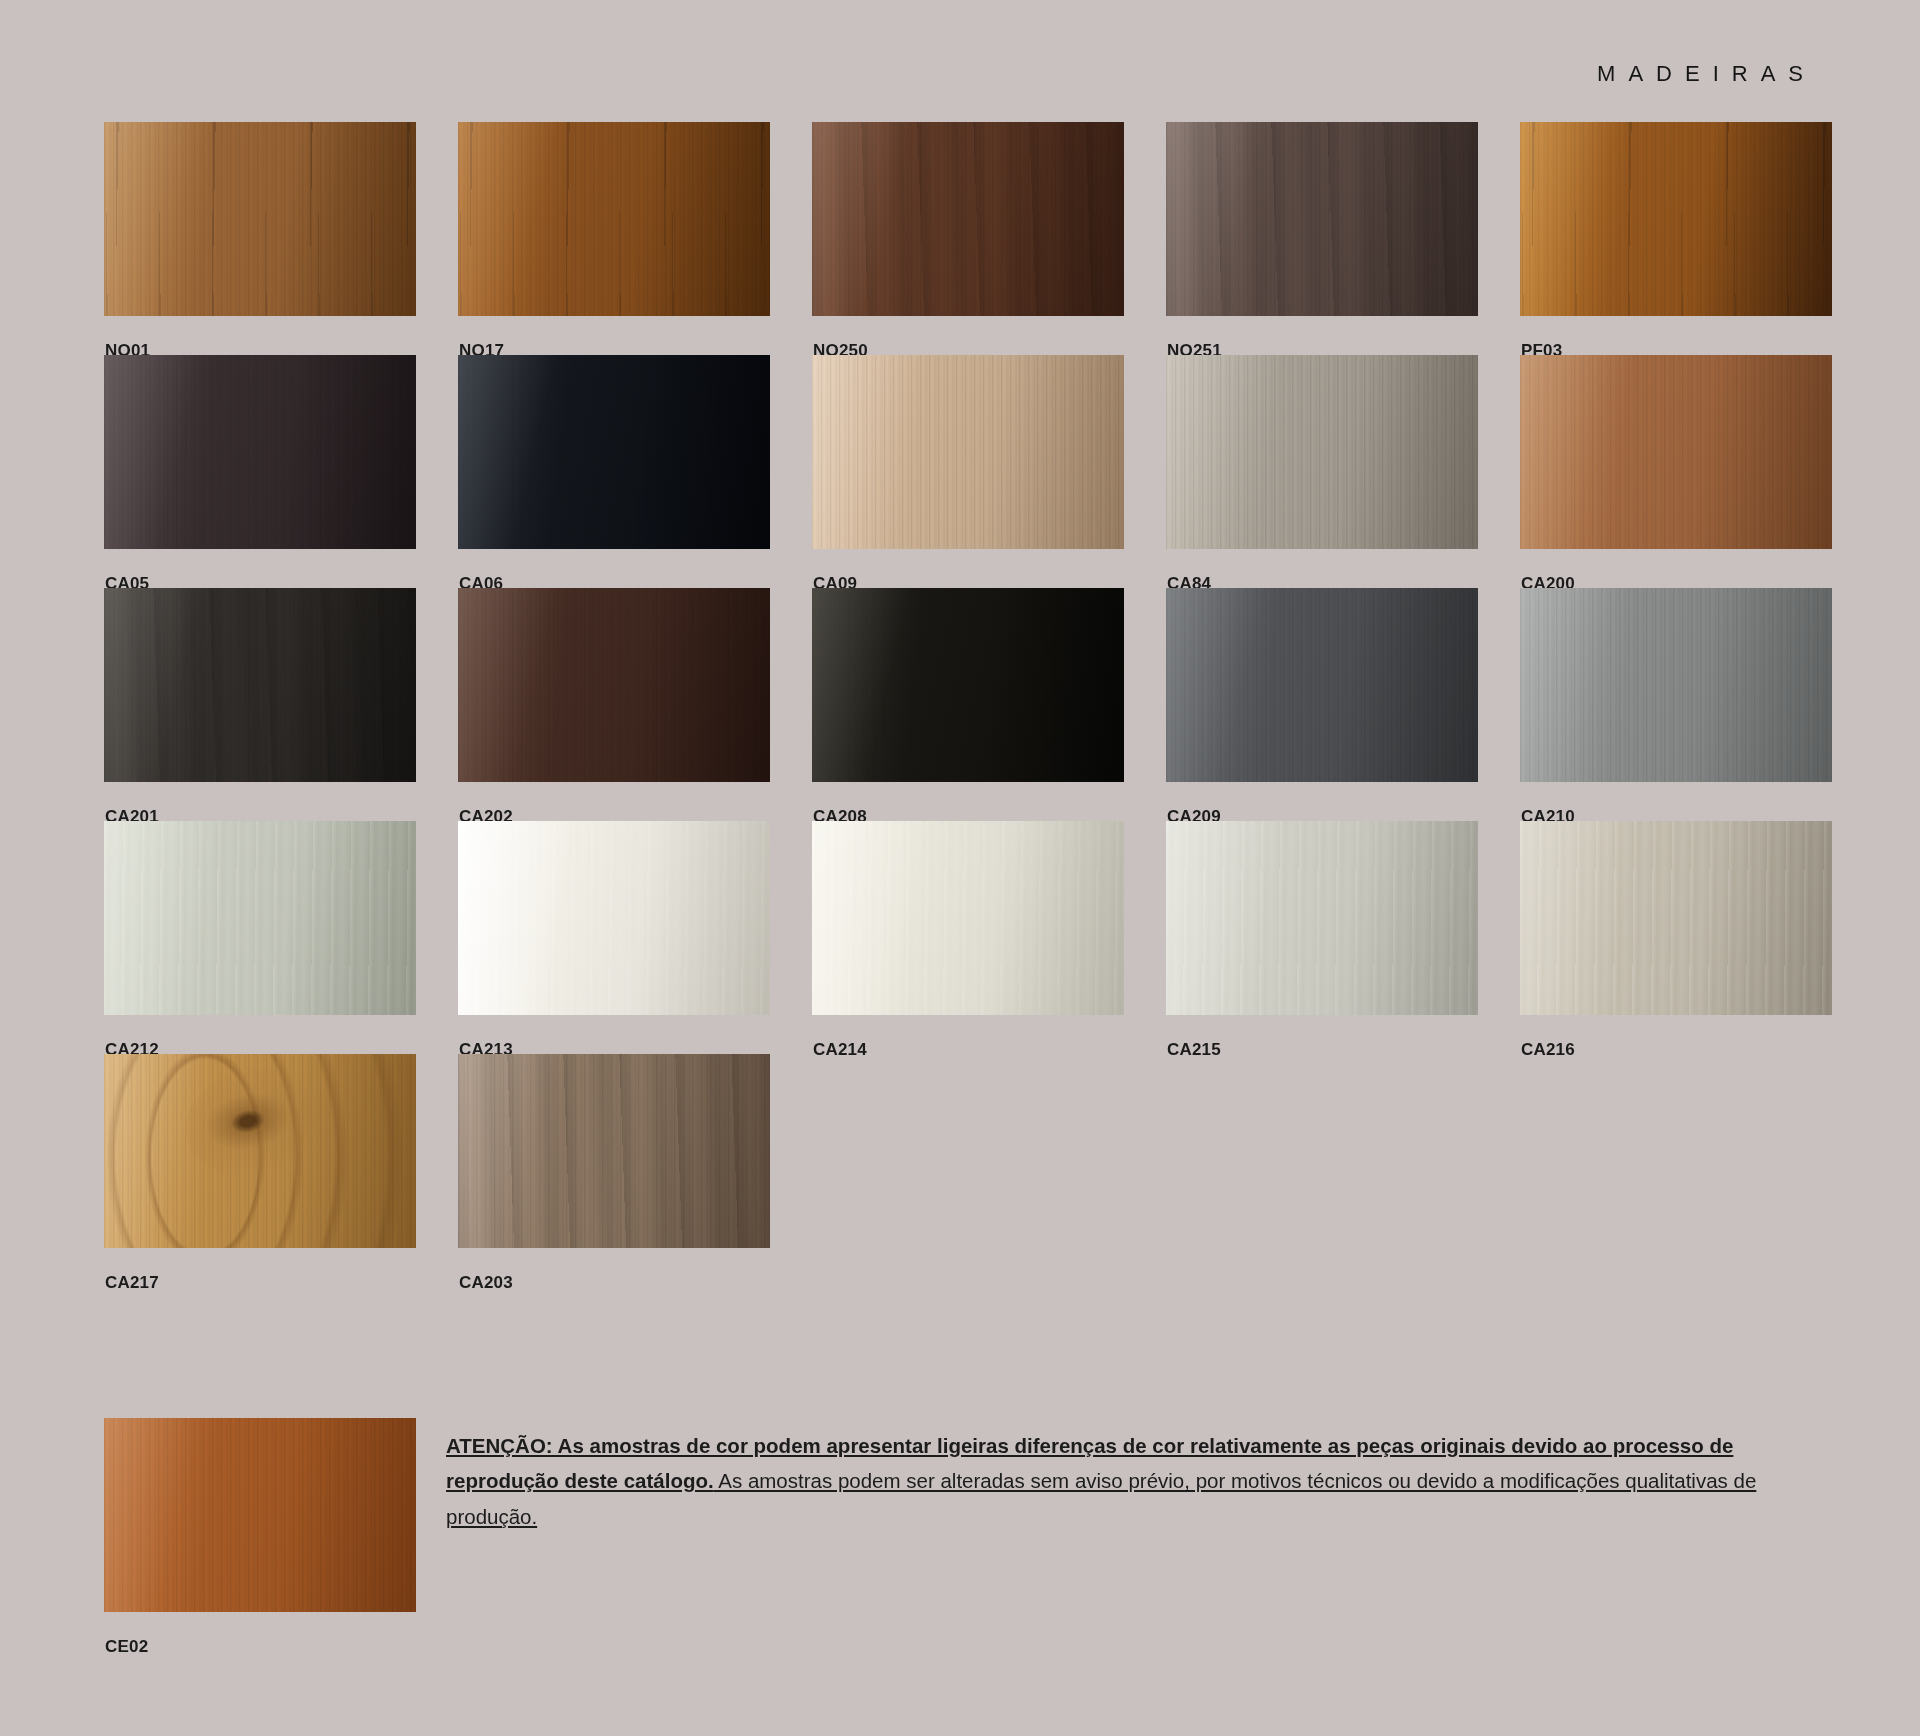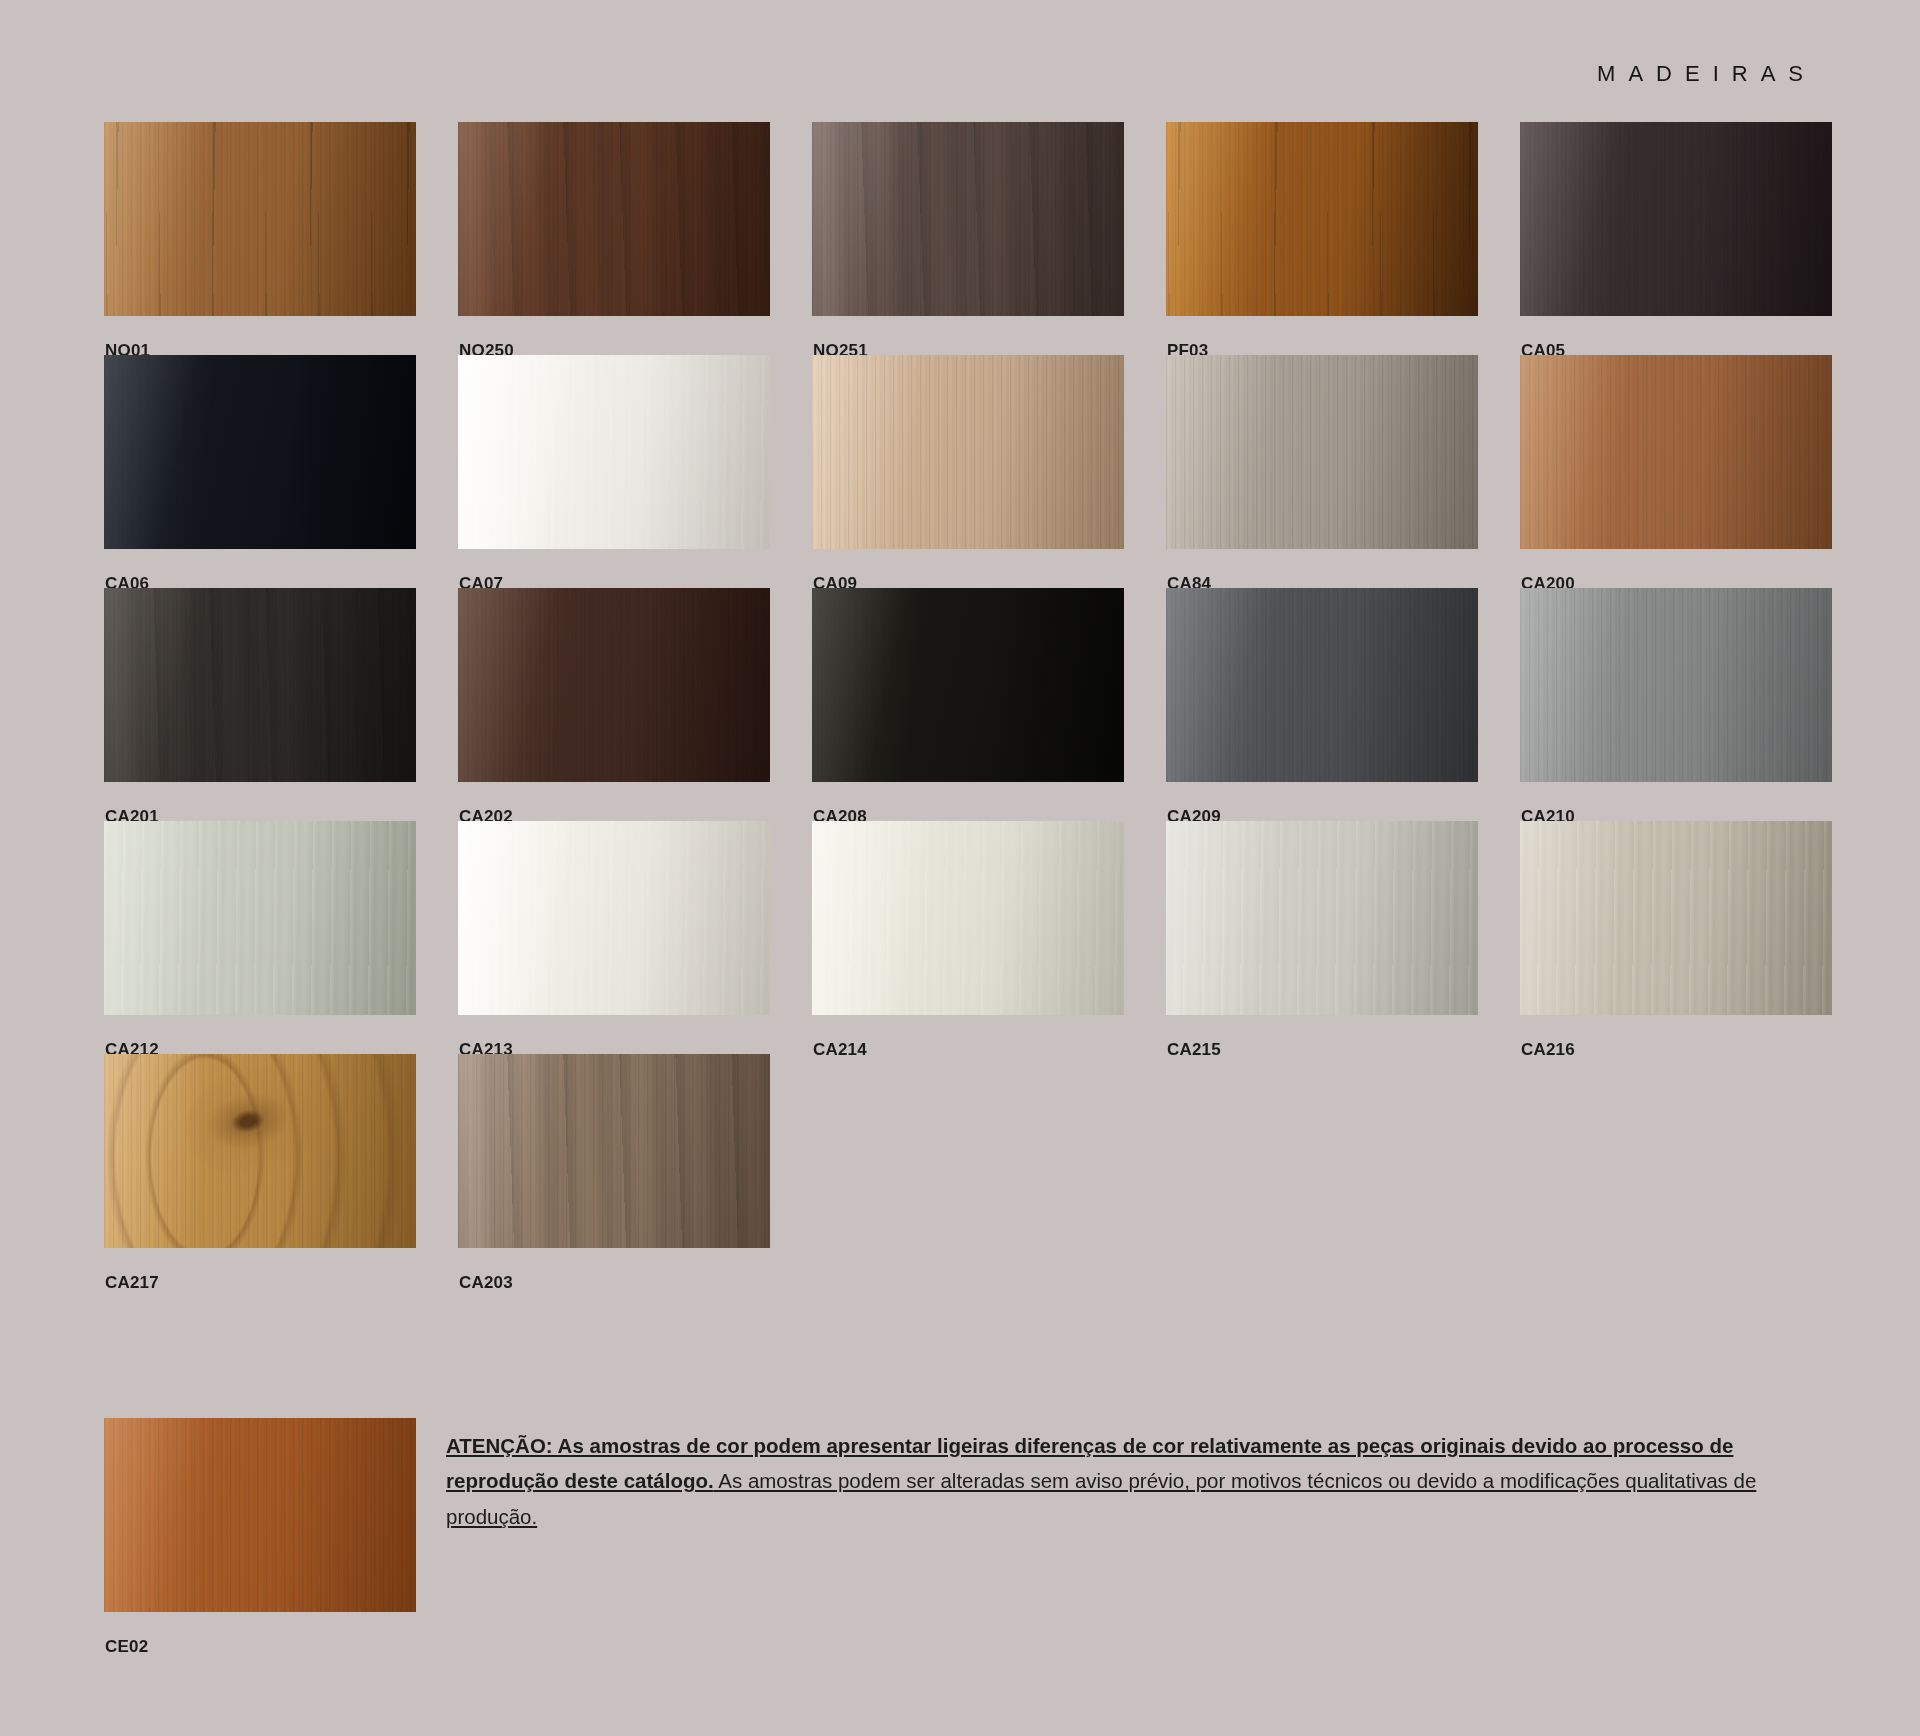--- a/index.html
+++ b/index.html
@@ -187,20 +187,28 @@
   <div class="swatch-grid">
       <div class="swatch-cell">
         <div class="swatch-img" style="background: linear-gradient(97deg, rgb(192, 139, 81) 0%, rgb(154, 100, 52) 34%, rgb(154, 100, 52) 58%, rgb(107, 63, 24) 100%);">
           <div class="grain-streak"></div>
           <div class="grain-fine"></div>
           <div class="sheen"></div>
         </div>
         <div class="swatch-label">NO01</div>
       </div>
       <div class="swatch-cell">
+        <div class="swatch-img" style="background: linear-gradient(97deg, rgb(180, 112, 44) 0%, rgb(138, 79, 28) 34%, rgb(138, 79, 28) 58%, rgb(89, 48, 13) 100%);">
+          <div class="grain-streak"></div>
+          <div class="grain-fine"></div>
+          <div class="sheen"></div>
+        </div>
+        <div class="swatch-label">NO17</div>
+      </div>
+      <div class="swatch-cell">
         <div class="swatch-img" style="background: linear-gradient(97deg, rgb(123, 76, 51) 0%, rgb(93, 54, 35) 34%, rgb(93, 54, 35) 58%, rgb(60, 32, 20) 100%);">
           <div class="grain-wide"></div>
           <div class="grain-fine"></div>
           <div class="sheen"></div>
         </div>
         <div class="swatch-label">NO250</div>
       </div>
       <div class="swatch-cell">
         <div class="swatch-img" style="background: linear-gradient(97deg, rgb(125, 105, 97) 0%, rgb(91, 73, 67) 34%, rgb(91, 73, 67) 58%, rgb(59, 46, 42) 100%);">
           <div class="grain-wide"></div>
@@ -223,27 +231,20 @@
           <div class="sheen"></div>
         </div>
         <div class="swatch-label">CA05</div>
       </div>
       <div class="swatch-cell">
         <div class="swatch-img" style="background: linear-gradient(97deg, rgb(32, 37, 46) 0%, rgb(15, 18, 24) 34%, rgb(15, 18, 24) 58%, rgb(5, 7, 11) 100%);">
           <div class="grain-fine"></div>
           <div class="sheen"></div>
         </div>
         <div class="swatch-label">CA06</div>
-      </div>
-      <div class="swatch-cell">
-        <div class="swatch-img" style="background: linear-gradient(97deg, rgb(255, 255, 255) 0%, rgb(245, 242, 236) 34%, rgb(245, 242, 236) 58%, rgb(221, 216, 207) 100%);">
-          <div class="grain-light"></div>
-          <div class="sheen"></div>
-        </div>
-        <div class="swatch-label">CA07</div>
       </div>
       <div class="swatch-cell">
         <div class="swatch-img" style="background: linear-gradient(97deg, rgb(229, 205, 179) 0%, rgb(207, 178, 148) 34%, rgb(207, 178, 148) 58%, rgb(174, 143, 112) 100%);">
           <div class="grain-fine"></div>
           <div class="sheen"></div>
         </div>
         <div class="swatch-label">CA09</div>
       </div>
       <div class="swatch-cell">
         <div class="swatch-img" style="background: linear-gradient(97deg, rgb(196, 189, 177) 0%, rgb(168, 161, 150) 34%, rgb(168, 161, 150) 58%, rgb(133, 126, 115) 100%);">

